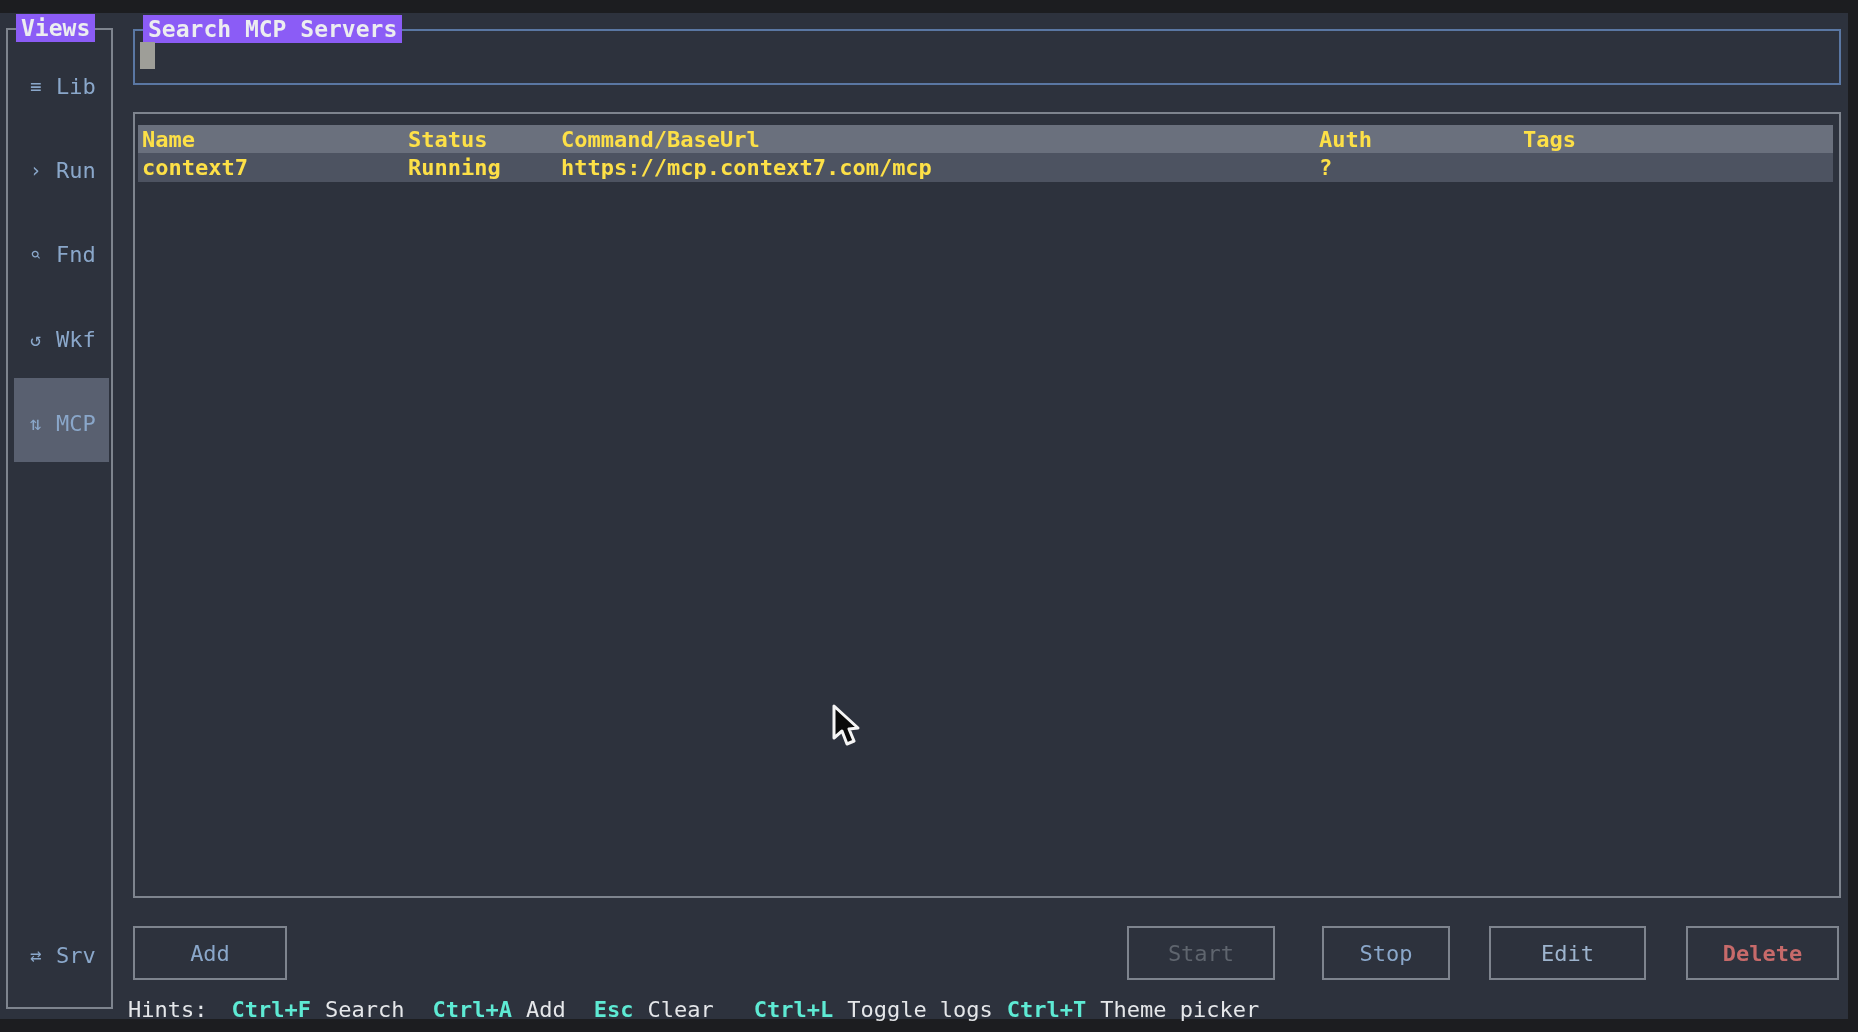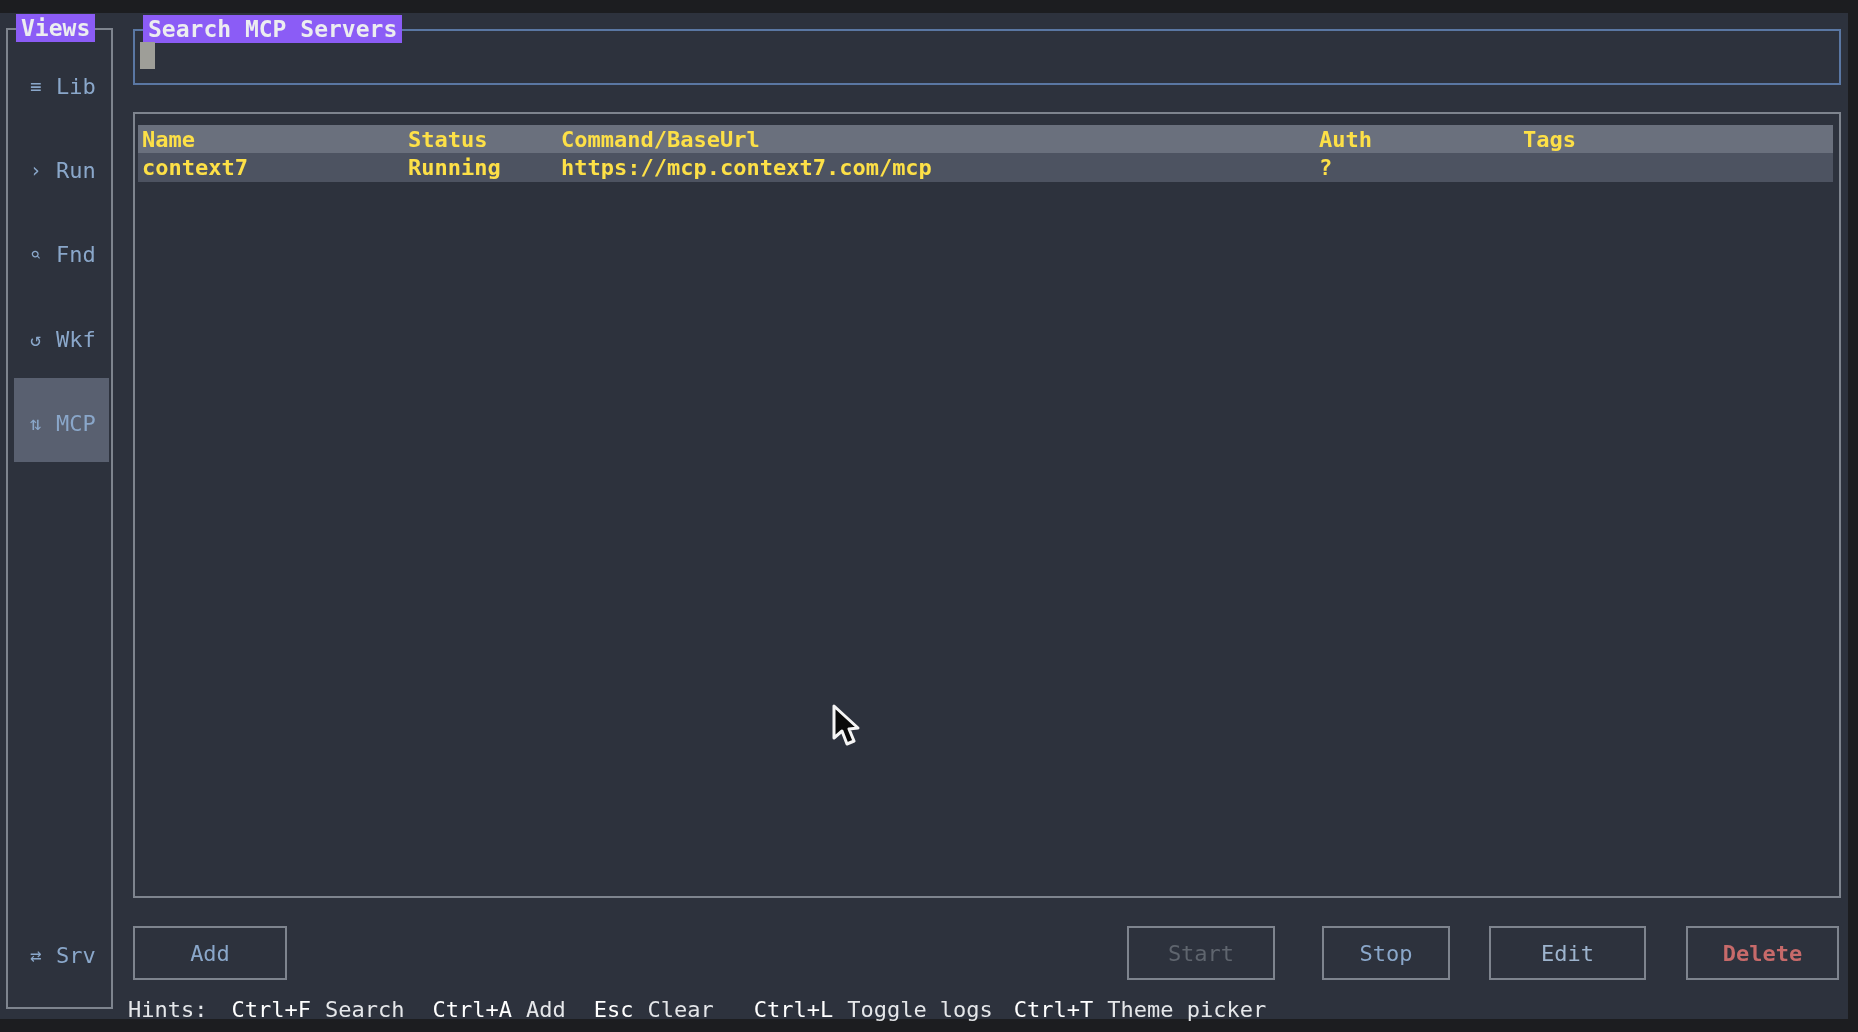--- a/index.html
+++ b/index.html
@@ -103,23 +103,23 @@
   #btn-edit   { left: 1489px; width: 157px; color: #9db4ce; }
   #btn-delete { left: 1686px; width: 153px; color: #c76a6a; font-weight: bold; }
   
   #hints {
     position: absolute; left: 128px; top: 984px;
     display: flex; align-items: center;
     font-size: 22px; color: #e5e7ea;
     white-space: nowrap;
   }
   #hints .hint-label { margin-right: 24px; }
-  #hints .key { color: #ffffff; font-weight: normal; margin-right: 14px; }
+  #hints .key { color: #5eead4; font-weight: bold; margin-right: 14px; }
   #hints .action { color: #e5e7ea; }
-  .gap-sm { margin-right: 21px; }
+  .gap-sm { margin-right: 14px; }
   .gap-md { margin-right: 28px; }
   .gap-lg { margin-right: 40px; }
   
   #mouse-cursor {
     position: absolute; left: 828px; top: 691px;
     width: 34px; height: 46px;
     pointer-events: none;
   }
 </style>
 </head>

